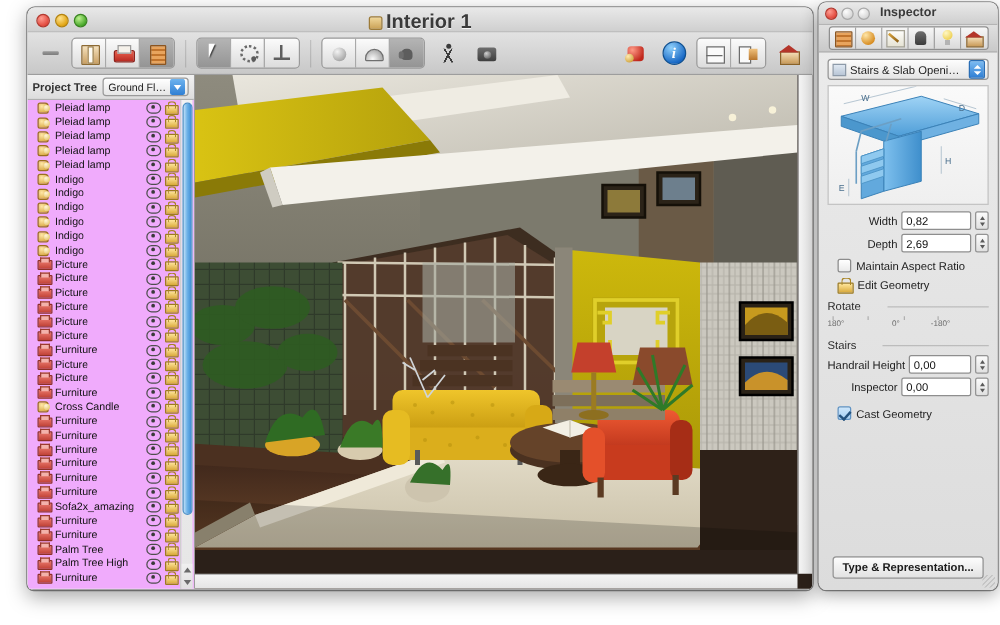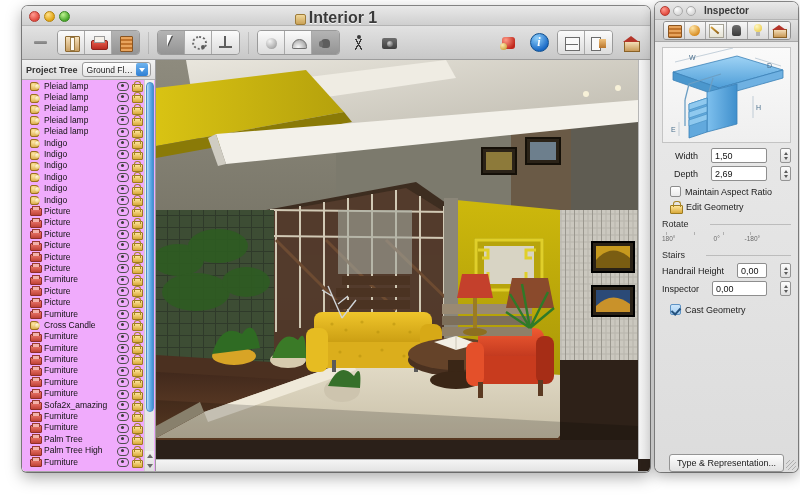--- a/index.html
+++ b/index.html
@@ -405,21 +405,21 @@
   .stepper-blue i.d { border-left:3px solid transparent; border-right:3px solid transparent; border-top:3px solid #fff; }
 
   .preview3d {
     height: 96px; width: 100%;
     background: linear-gradient(#fafafa, #efefef);
     border: 1px solid #c4c4c4;
     position: relative; margin-bottom: 5px; overflow: hidden;
   }
   .preview3d svg { position: absolute; left: 0; top: 0; }
 
-  .field-row { display: flex; align-items: center; justify-content: flex-end; gap: 13px; margin-bottom: 3px; }
+  .field-row { display: flex; align-items: center; justify-content: flex-end; gap: 3px; margin-bottom: 3px; }
   .field-label { font-size: 9px; color: #222; white-space: nowrap; }
   .field-input {
     width: 56px; height: 15px;
     background: #fff; border: 1px solid #8e8e8e; border-radius: 2px;
     font-size: 9px; color: #111; padding: 0 3px;
     display: flex; align-items: center;
   }
   .stepper {
     width: 11px; height: 15px; flex: none; border-radius: 2px;
     background: linear-gradient(#fcfcfc, #e0e0e0); border: 1px solid #949494;
@@ -467,22 +467,23 @@
     border: 1px solid #3d7fb8;
   }
   .slider-ticks {
     position: relative; height: 11px; margin-top: 0px;
     font-size: 6.5px; color: #6a6a6a;
   }
   .slider-ticks span { position: absolute; top: 3px; }
   .slider-ticks .tk { position: absolute; top: 0; width: 1px; height: 3px; background: #b0b0b0; }
 
   .insp-footer {
-    height: 36px; display: flex; align-items: flex-end; justify-content: center;
+    height: 36px; display: flex; align-items: center; justify-content: center;
     position: relative;
+    font-weight: bold;
   }
   .tr-btn {
     height: 18px; padding: 0 7px; border-radius: 3px;
     background: linear-gradient(#fdfdfd, #e2e2e2); border: 1px solid #949494;
     font-size: 9px; color: #1a1a1a; display: flex; align-items: center;
   }
   .insp-grip {
     position: absolute; right: 2px; bottom: 2px; width: 10px; height: 10px;
     background: linear-gradient(135deg, transparent 48%, #9a9a9a 48% 56%, transparent 56%) 0 0/4px 4px repeat;
     opacity: .7;
@@ -1123,20 +1124,28 @@
             <span class="ti bulb"></span>
           </div>
         <div class="insp-tab">
             <span class="ti house2"></span>
           </div>
       </div>
     </div>
 
     <div class="insp-body">
 
+      <div class="insp-popup">
+        <span class="ppi"></span>
+        <span class="ppl">Stairs &amp; Slab Openings</span>
+        <span class="stepper-blue">
+            <i class="u"></i>
+            <i class="d"></i>
+          </span>
+      </div>
 
       <div class="preview3d">
         <svg width="129" height="94" viewBox="0 0 129 94">
           <defs>
             <linearGradient id="blueT" x1="0" y1="0" x2="0" y2="1">
               <stop offset="0" stop-color="#9fd3f5"></stop>
                 <stop offset="1" stop-color="#4f9ed8"></stop>
             </linearGradient>
             <linearGradient id="blueS" x1="0" y1="0" x2="1" y2="0">
               <stop offset="0" stop-color="#7ec0ee"></stop>
@@ -1171,21 +1180,21 @@
           </g>
           <text x="26" y="12" font-family="Liberation Sans, sans-serif" font-size="7" fill="#4a6f8d">W</text>
           <text x="104" y="20" font-family="Liberation Sans, sans-serif" font-size="7" fill="#4a6f8d">D</text>
           <text x="93" y="62" font-family="Liberation Sans, sans-serif" font-size="7" fill="#4a6f8d">H</text>
           <text x="8" y="84" font-family="Liberation Sans, sans-serif" font-size="7" fill="#4a6f8d">E</text>
         </svg>
       </div>
 
       <div class="field-row">
         <span class="field-label">Width</span>
-        <span class="field-input">1,50</span>
+        <span class="field-input">0,82</span>
         <span class="stepper">
             <i class="u"></i>
             <i class="d"></i>
           </span>
       </div>
       <div class="field-row">
         <span class="field-label">Depth</span>
         <span class="field-input">2,69</span>
         <span class="stepper">
             <i class="u"></i>

